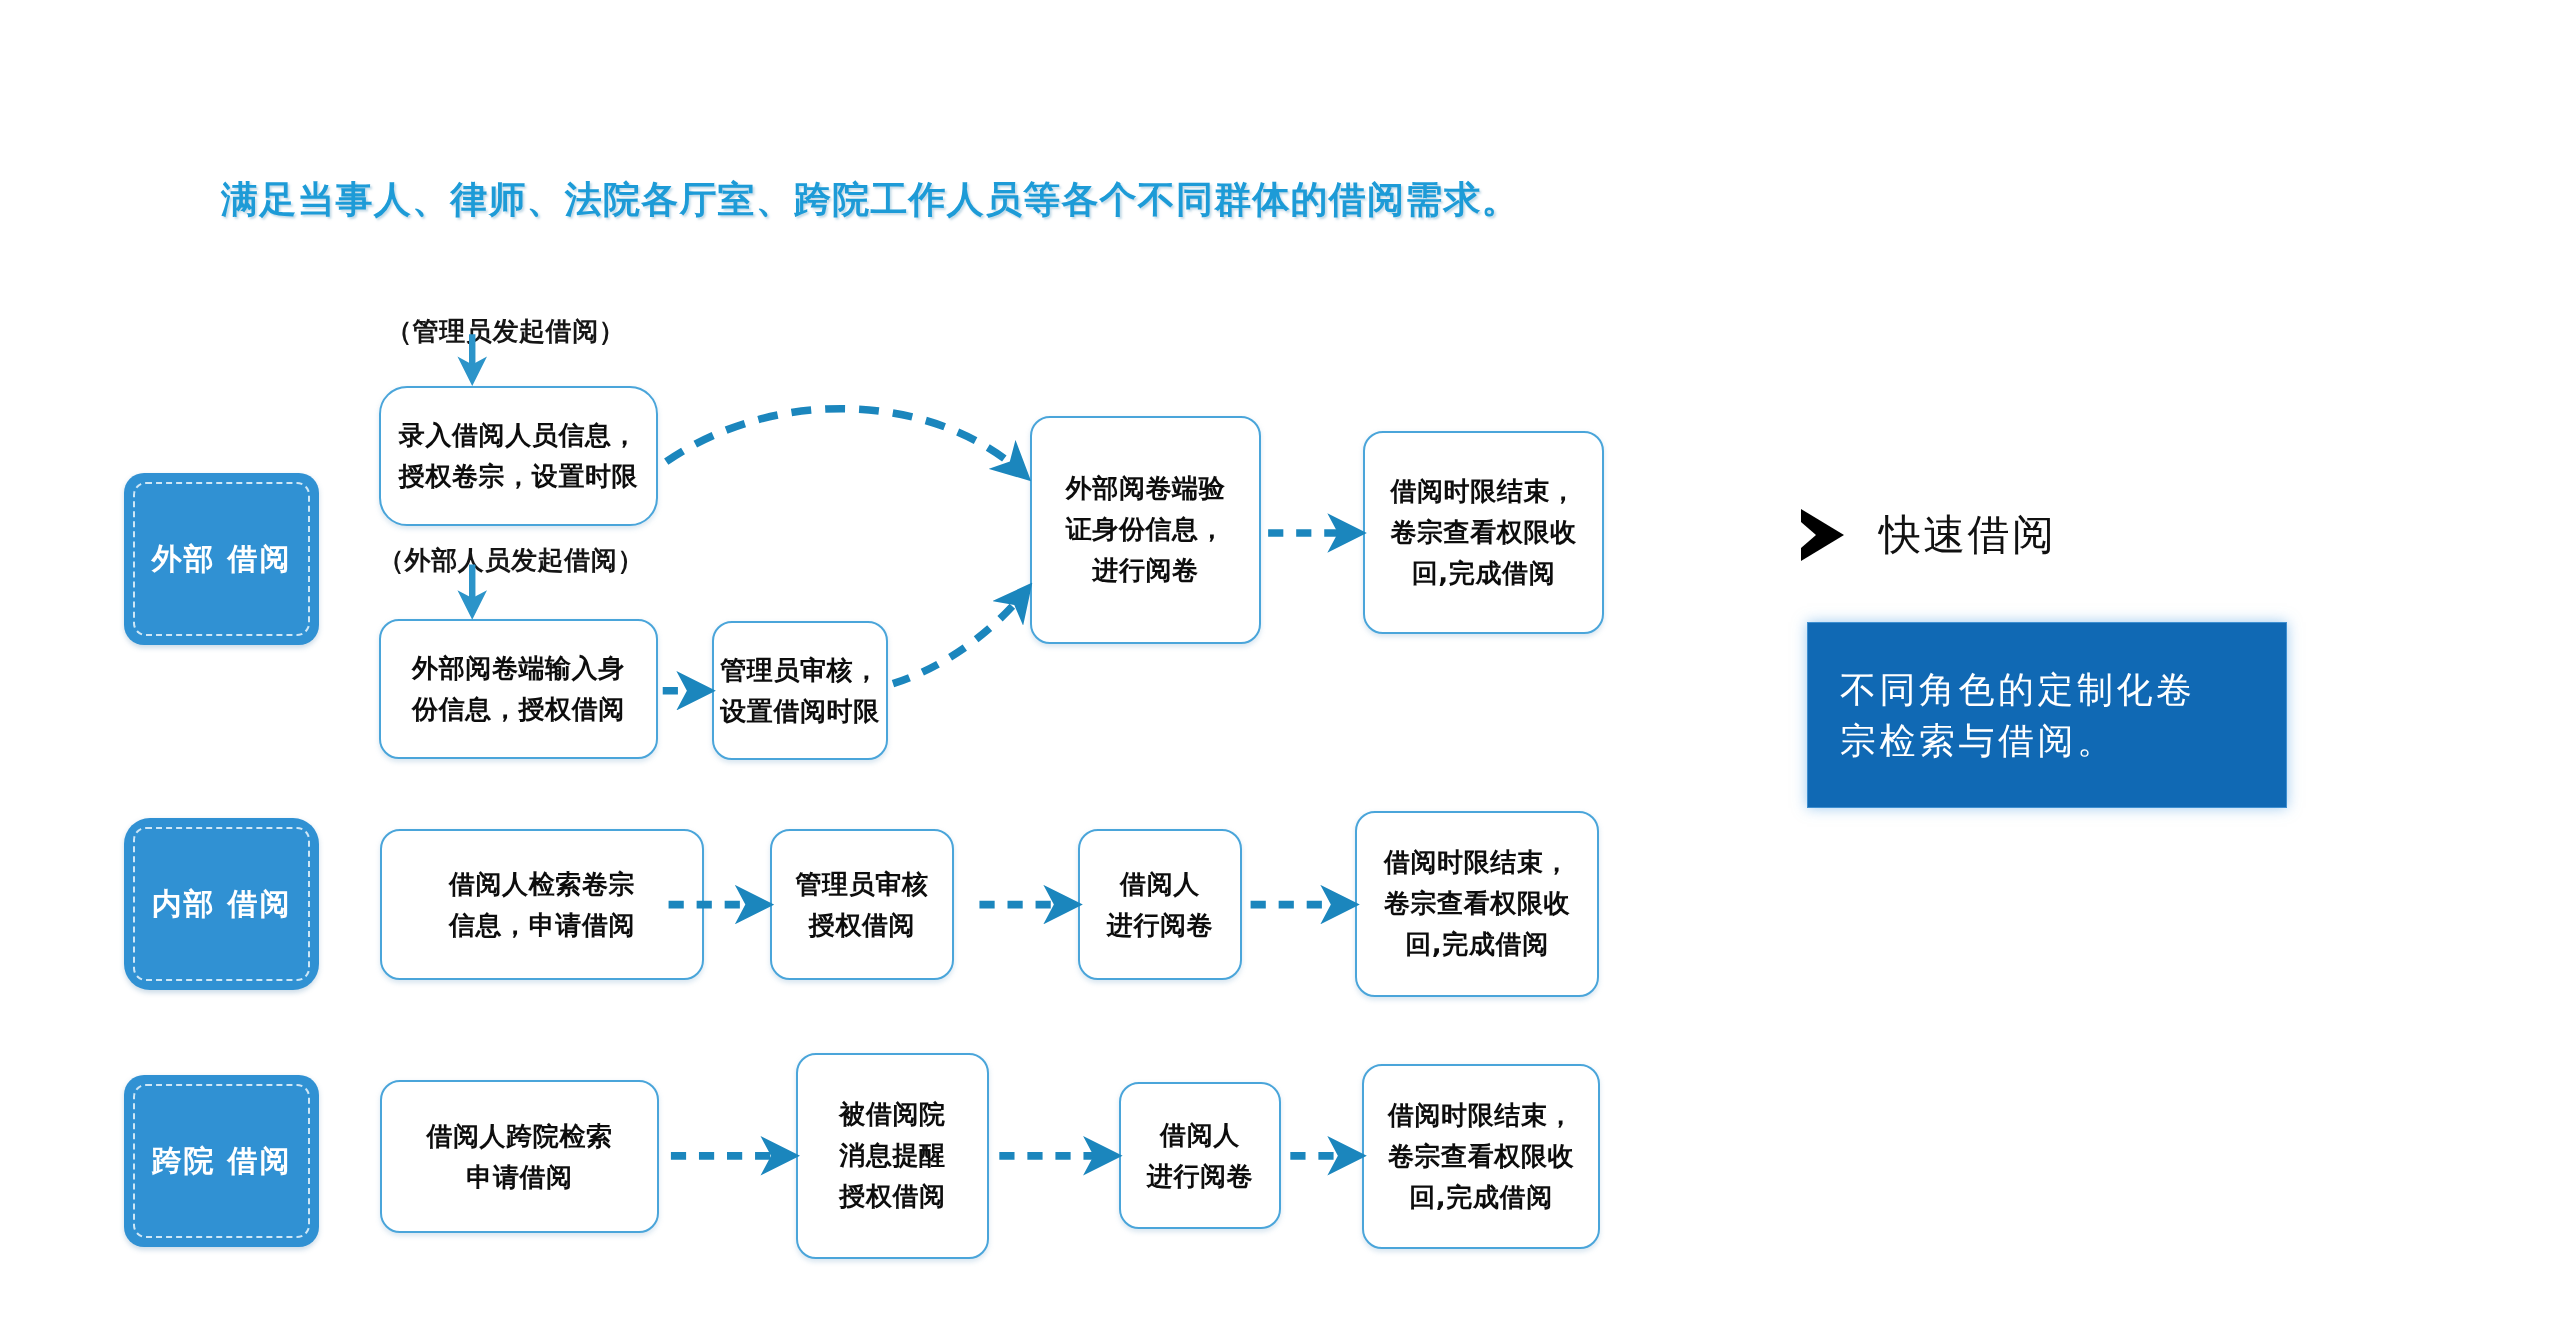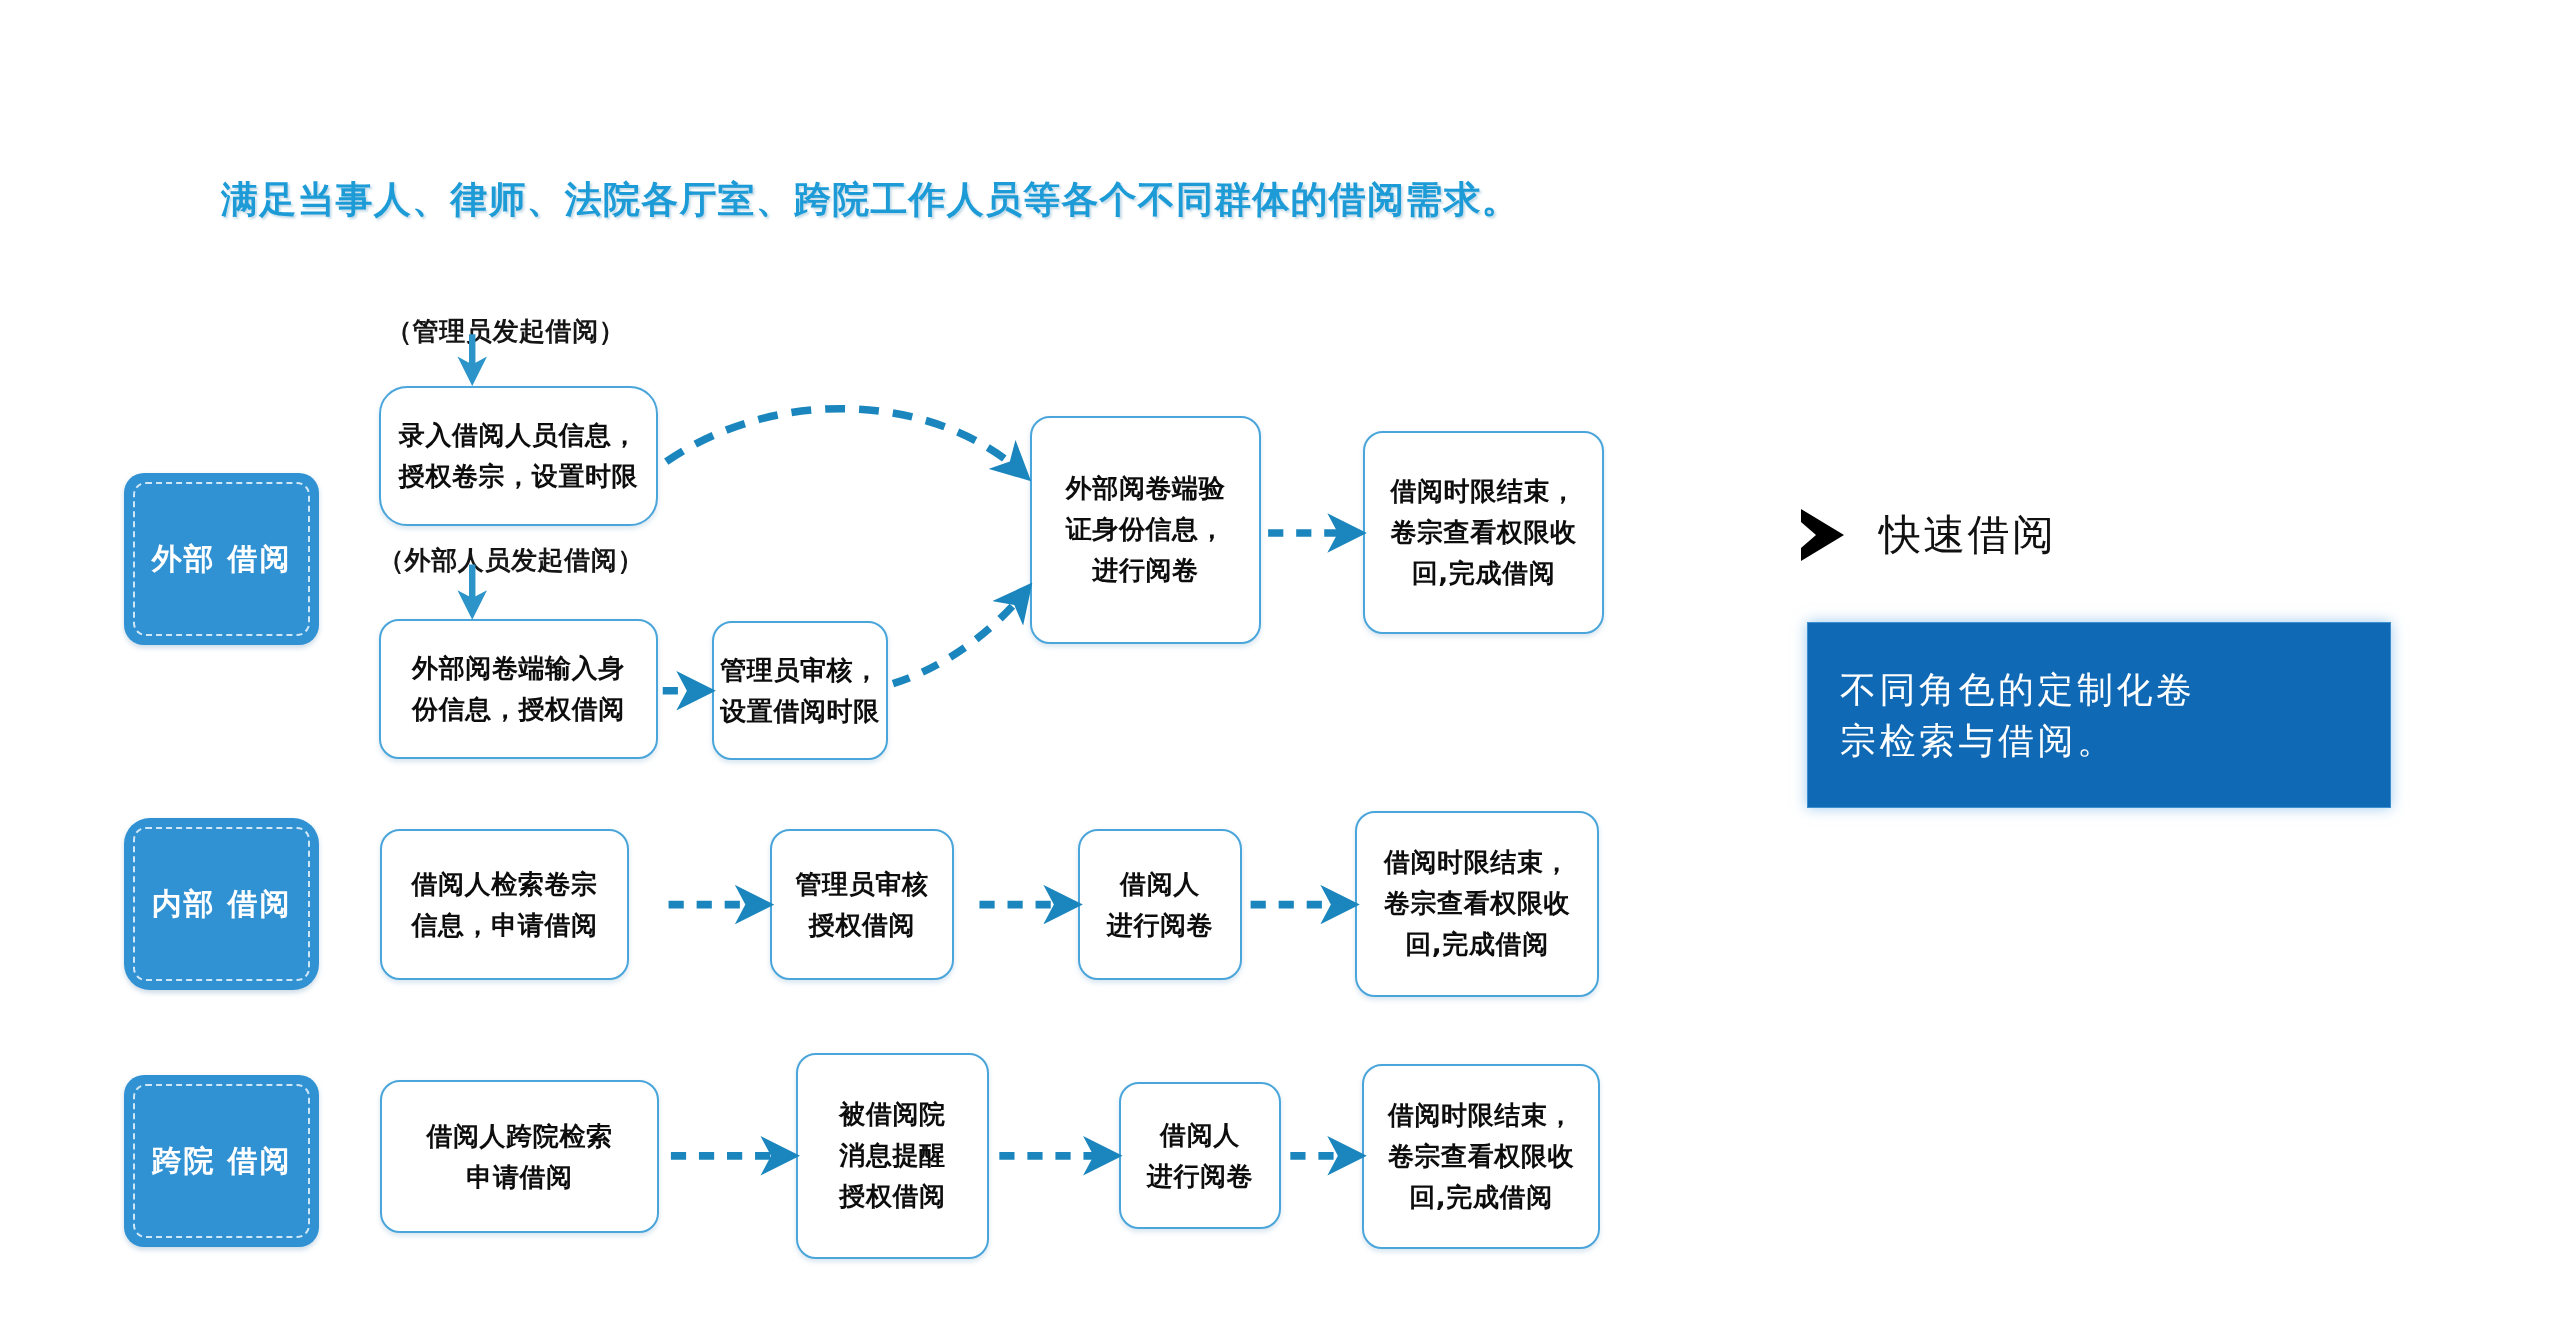--- a/index.html
+++ b/index.html
@@ -129,21 +129,21 @@
     font-size: 42px;
     font-weight: 500;
     color: #111111;
     letter-spacing: 2.3px;
     white-space: nowrap;
   }
   .blue-card {
     position: absolute;
     left: 1807px;
     top: 622px;
-    width: 584px;
+    width: 480px;
     height: 186px;
     background: #1069b4;
     border: 1.8px solid #3e8fd0;
     box-sizing: border-box;
     box-shadow: 0 0 13px rgba(80,160,225,0.55);
   }
   .blue-card .bc-text {
     position: absolute;
     left: 32px;
     right: 23.4px;
@@ -199,21 +199,21 @@
 卷宗查看权限收
 回,完成借阅</div>
   </div>
 
   <div class="cat-pill" style="left:124px; top:818px; width:195px; height:172px;border-radius:26px;">
     <div class="dash-inner"></div>
     <div class="cat-text">内部
 借阅</div>
   </div>
 
-  <div class="step" style="left:380px; top:829px; width:249px; height:151px;">
+  <div class="step" style="left:380px; top:829px; width:324px; height:151px;">
     <div class="step-text">借阅人检索卷宗
 信息，申请借阅</div>
   </div>
 
   <div class="step" style="left:770px; top:829px; width:184px; height:151px;">
     <div class="step-text">管理员审核
 授权借阅</div>
   </div>
 
   <div class="step" style="left:1078px; top:829px; width:164px; height:151px;">

